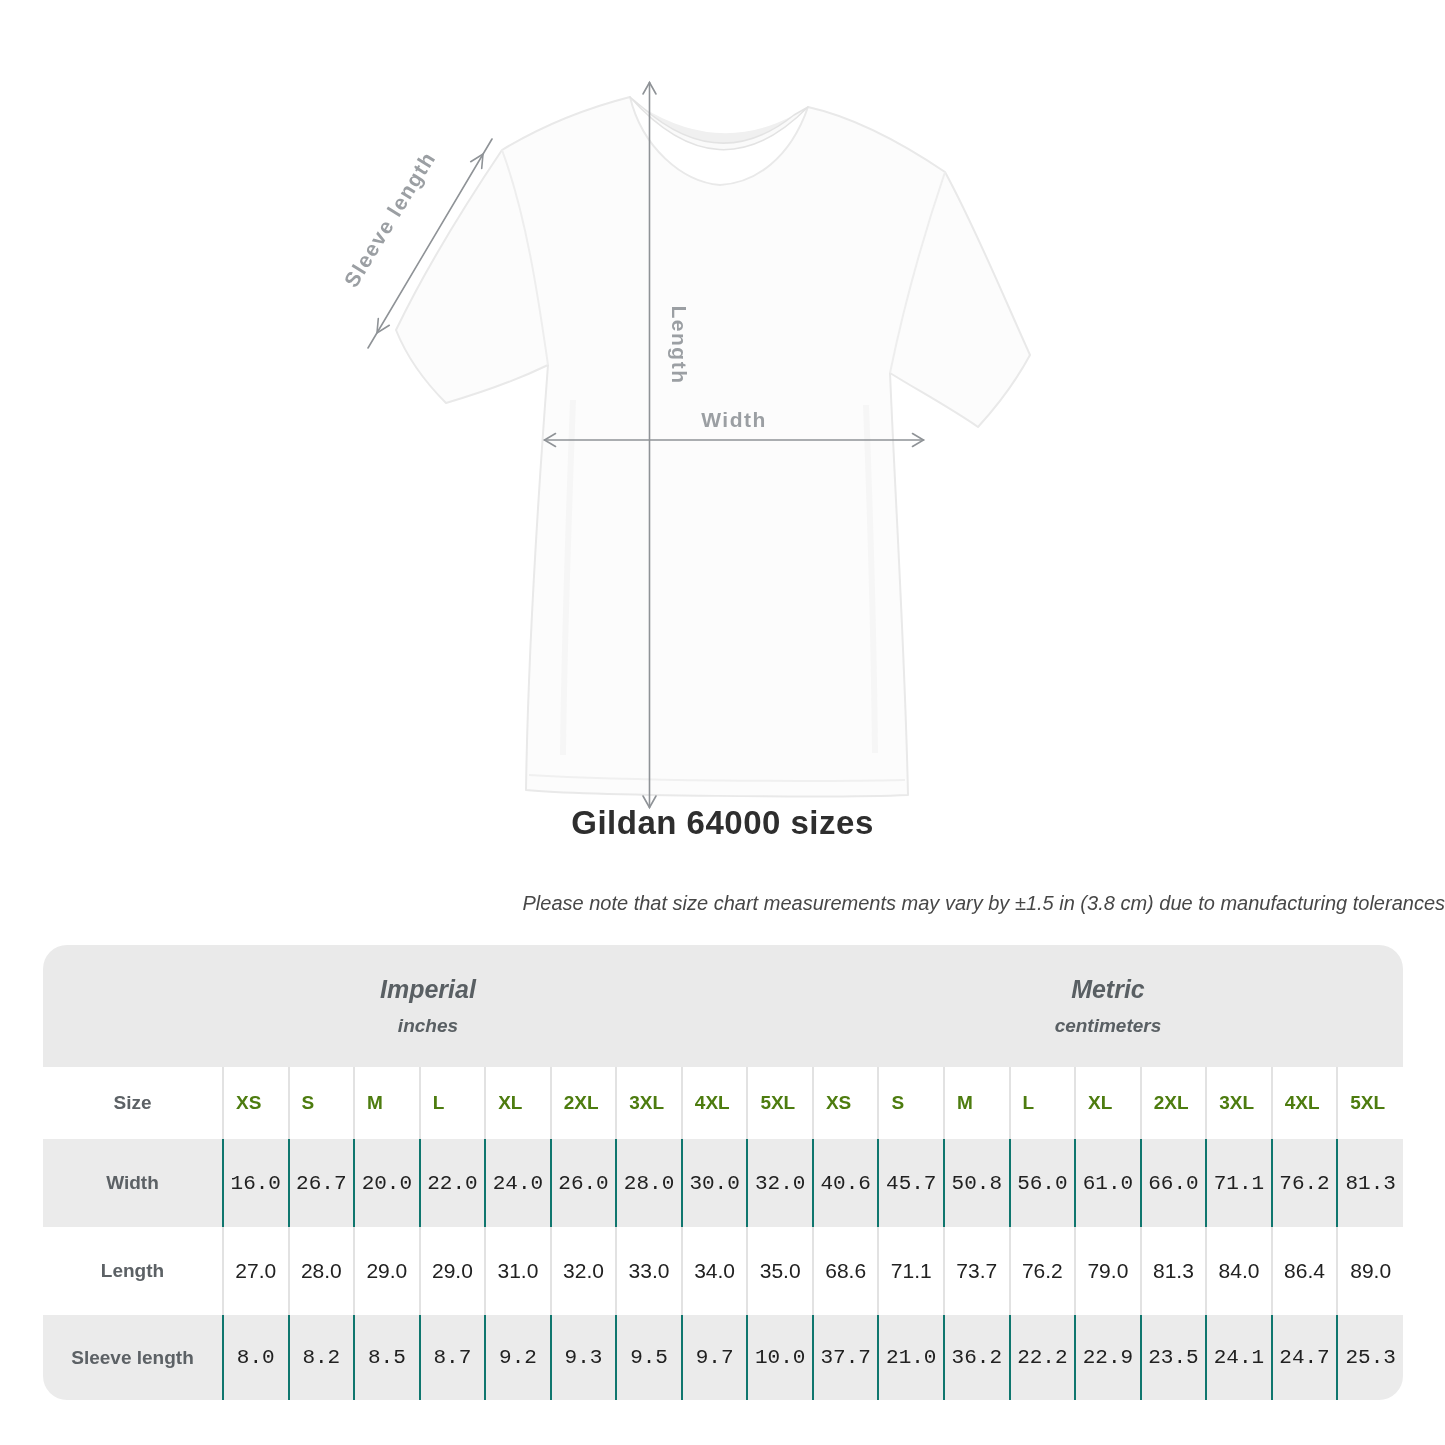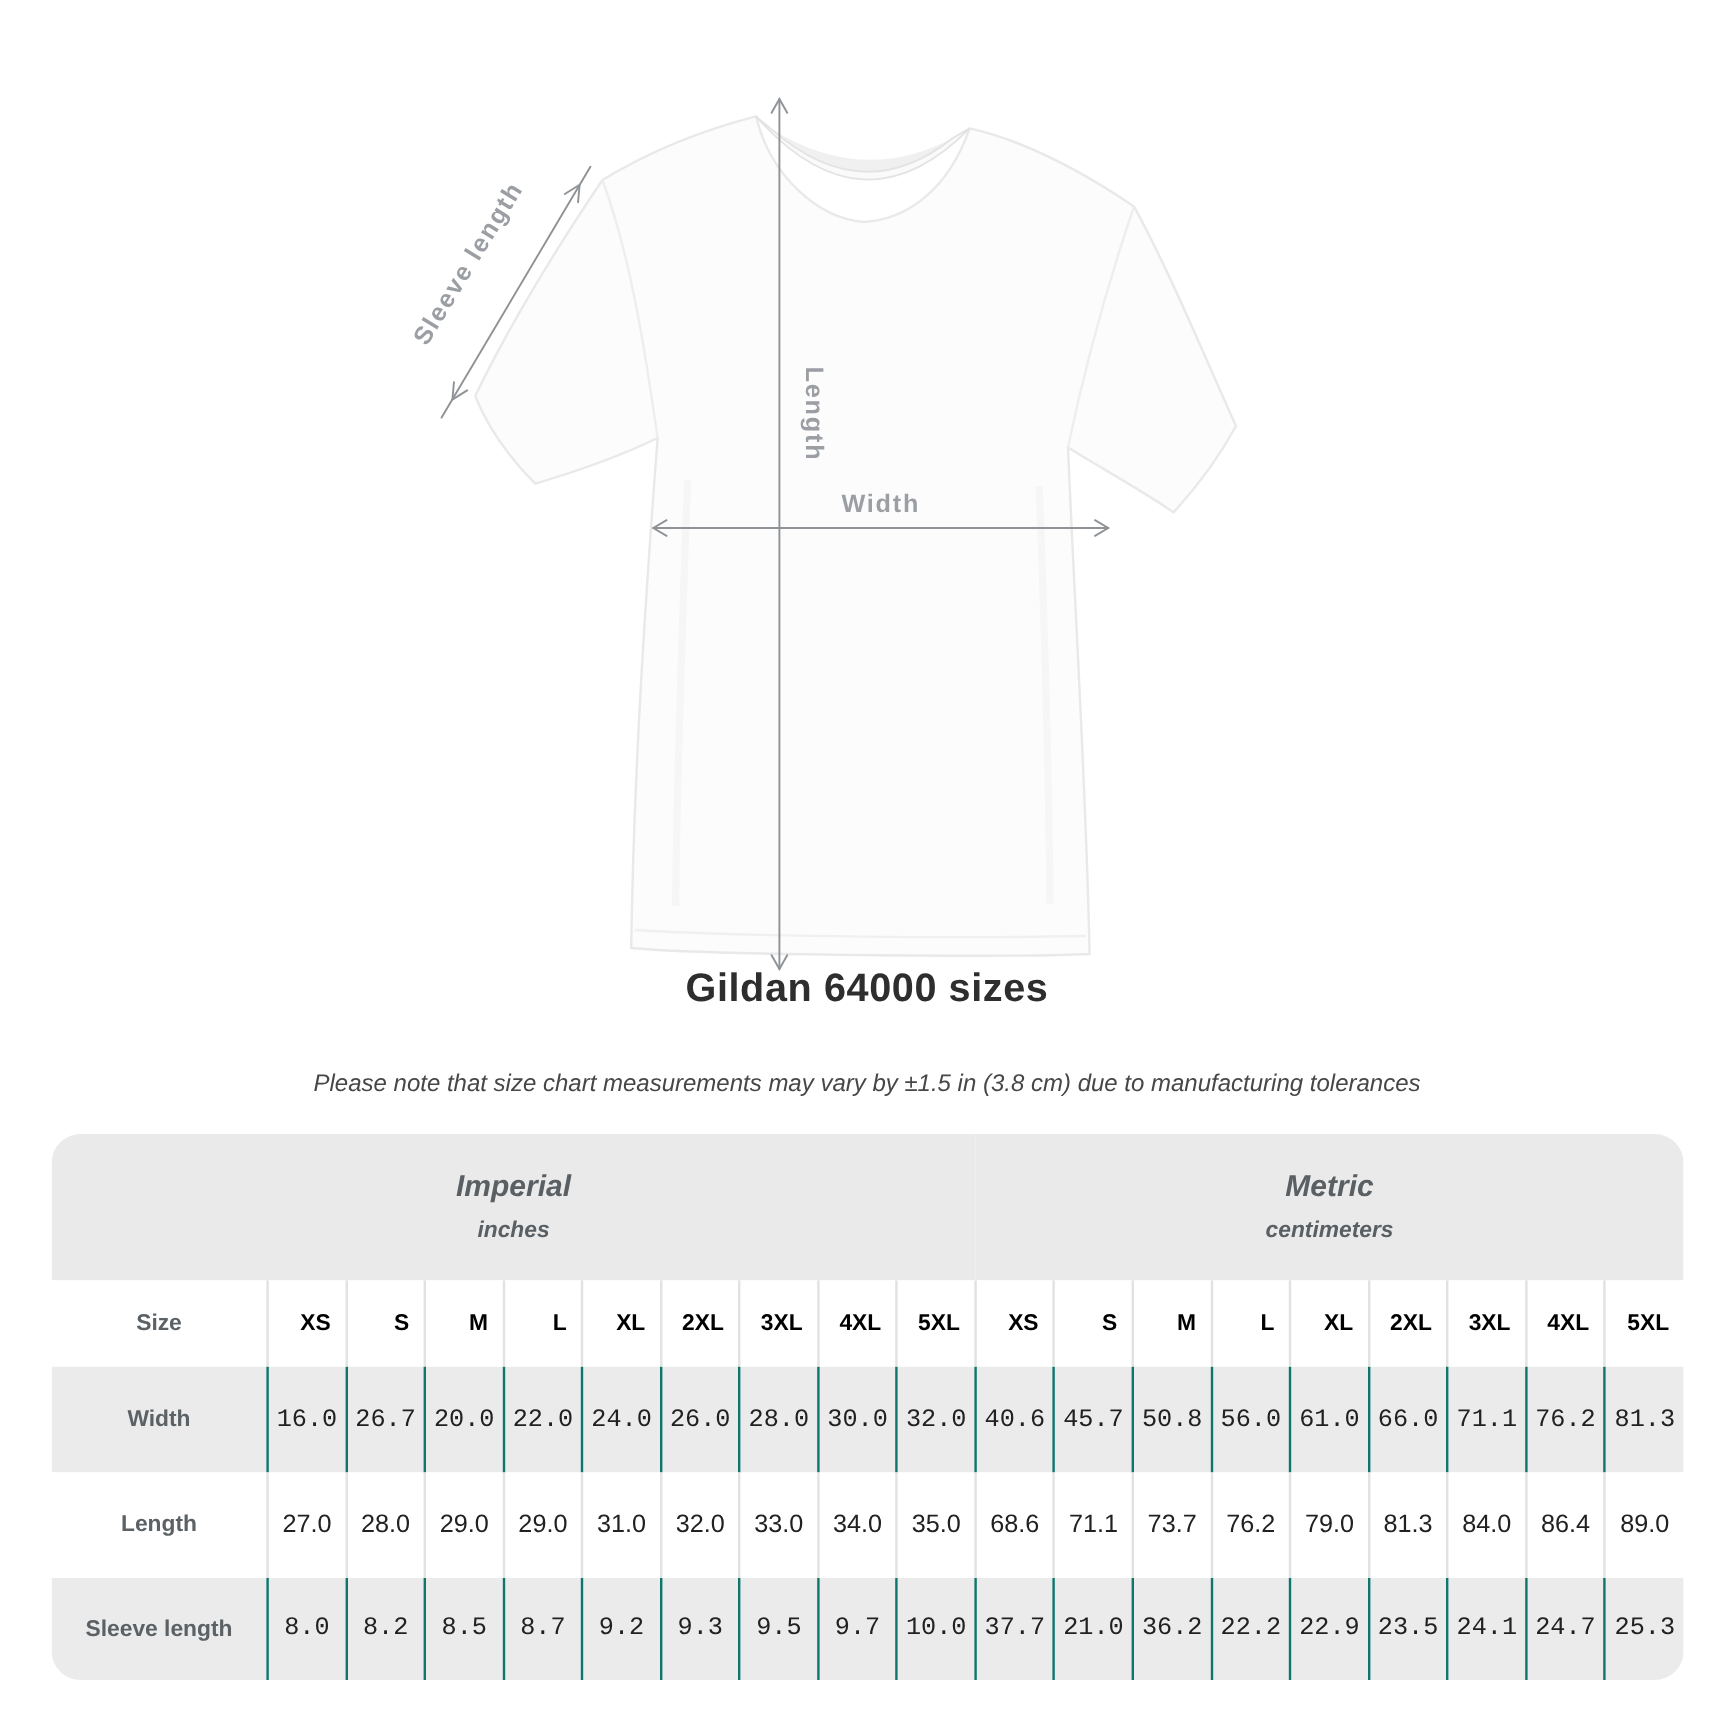--- a/index.html
+++ b/index.html
@@ -12,21 +12,21 @@
   .dim-label{
     font-family:"Liberation Sans",sans-serif;
     font-weight:bold;font-size:21px;letter-spacing:1.5px;fill:#9b9fa3;
   }
   
   .title{
     position:absolute;left:0;right:0;top:804px;text-align:center;
     font-size:33px;font-weight:bold;color:#2e2e2e;letter-spacing:0.5px;
   }
   .subtitle{
-    position:absolute;left:0;right:0;top:892px;text-align:center;
+    position:absolute;left:0;right:0;top:892px;text-align:right;
     font-size:20px;font-style:italic;color:#474747;
   }
   
   .table-wrap{
     position:absolute;left:43px;top:945px;width:1360px;height:455px;
     border-radius:24px;overflow:hidden;background:#ffffff;
   }
   table.sizes{
     width:100%;height:100%;border-collapse:collapse;table-layout:fixed;
   }
@@ -37,21 +37,21 @@
   .band-unit{font-size:19px;font-style:italic;color:#595f63;margin-top:11px;}
   tr.r{vertical-align:middle;}
   tr.r-sizes{height:70px;background:#ffffff;}
   tr.r-width{height:85px;background:#ebebeb;}
   tr.r-length{height:85px;background:#ffffff;}
   tr.r-sleeve{height:82px;background:#ebebeb;}
   th.rowlabel{
     font-size:19px;font-weight:bold;color:#5c6165;text-align:center;padding:0;
   }
   td.szh{
-    font-size:19px;font-weight:bold;color:#000000;text-align:right;padding:12px;
+    font-size:19px;font-weight:bold;color:#4d7c0f;text-align:left;padding:12px;
   }
   td.val{
     font-size:21px;font-weight:normal;color:#212121;text-align:center;padding:0;
   }
   tr.white-row td{border-left:2px solid #e2e2e2;}
   tr.gray-row td{border-left:2px solid #0f766e;font-family:Liberation Mono, monospace;}
 </style>
 </head>
 <body>
 

